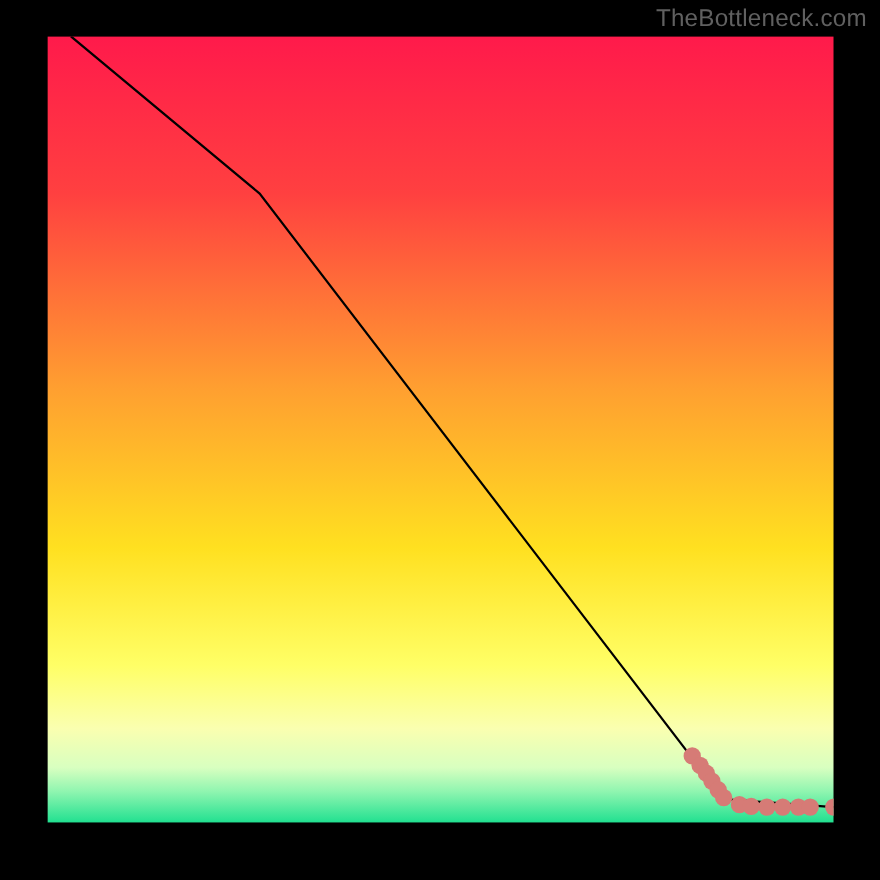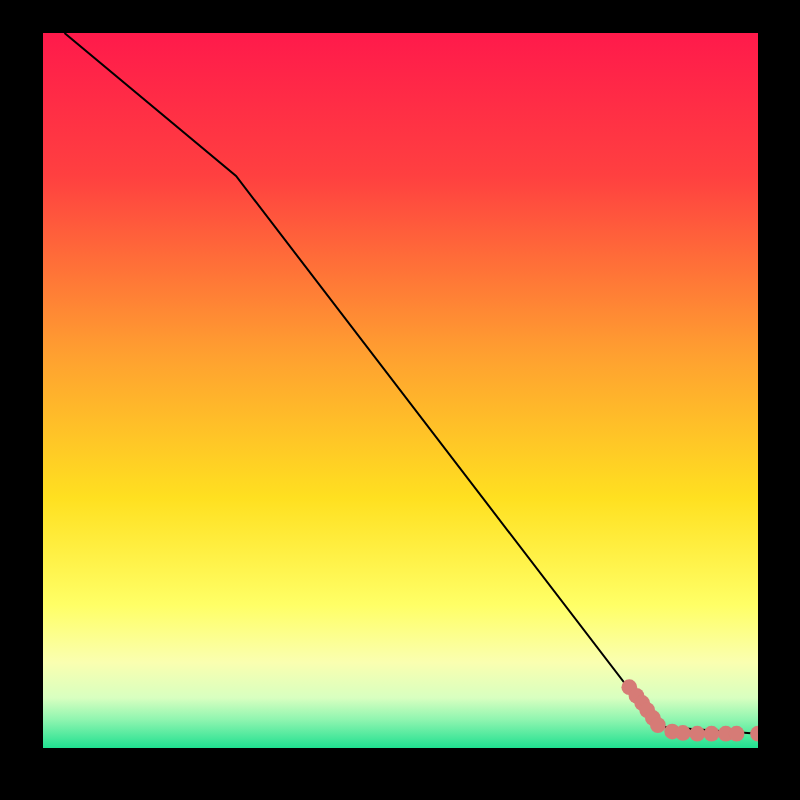--- a/index.html
+++ b/index.html
@@ -44,20 +44,21 @@
     position: absolute;
     inset: 0;
     z-index: 10;
   }
 </style>
 </head>
 <body>
 
 <div class="frame">
 
+  <div class="watermark">TheBottleneck.com</div>
 
   <div class="plot-area">
 
     <svg class="gradient" viewBox="0 0 100 100" preserveAspectRatio="none" width="100%" height="100%">
       <defs>
         <linearGradient id="bg-grad" x1="0" y1="0" x2="0" y2="1">
             <stop offset="0%" stop-color="#ff1a4b"></stop>
             <stop offset="20%" stop-color="#ff4040"></stop>
             <stop offset="45%" stop-color="#ffa030"></stop>
             <stop offset="65%" stop-color="#ffe020"></stop>

